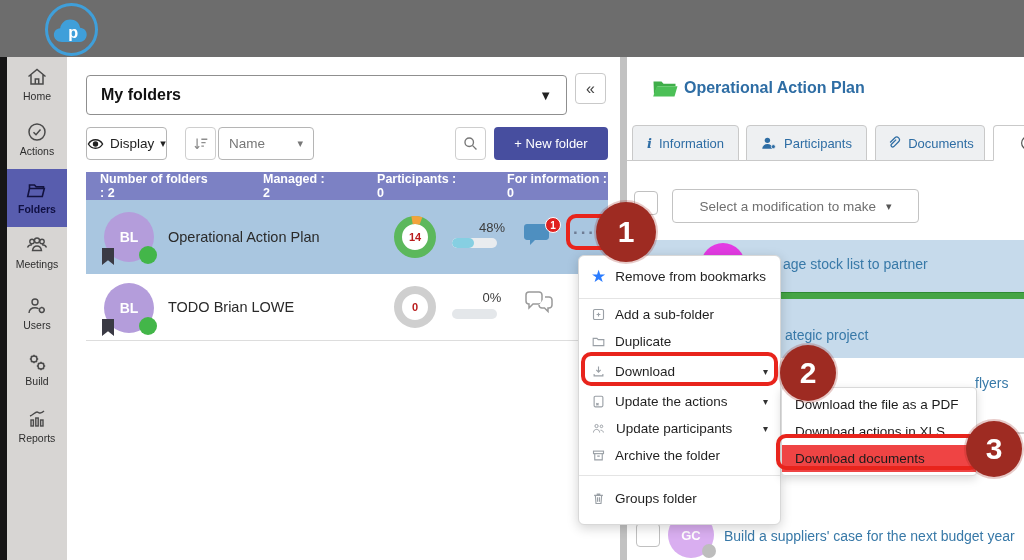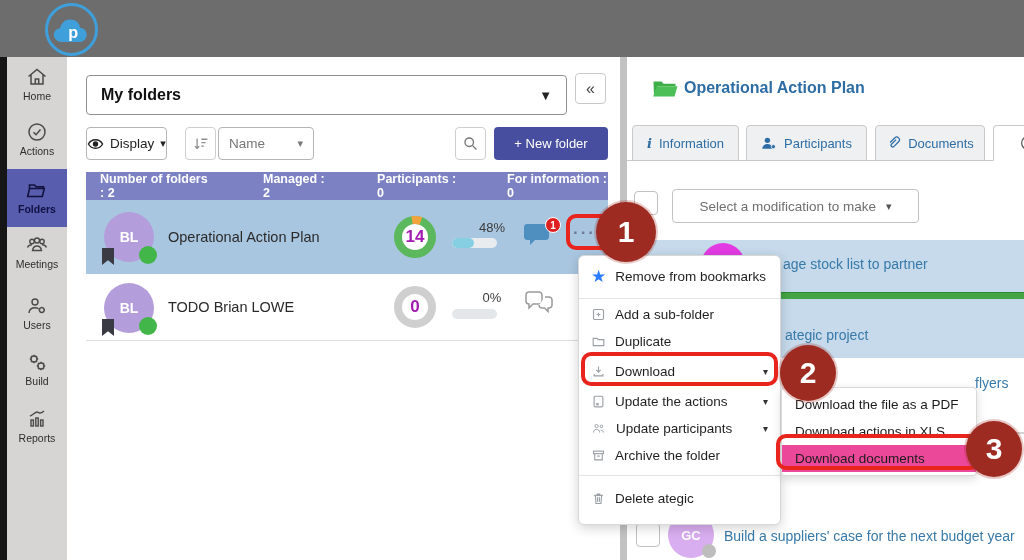--- a/index.html
+++ b/index.html
@@ -39,21 +39,21 @@
   .stats-bar { position:absolute; left:19px; top:115px; width:522px; height:28px; background:#7c81c4; color:#fff; display:flex; align-items:center; gap:48px; padding-left:14px; font-size:12.5px; font-weight:bold; }
 
   .folder-row { position:absolute; left:19px; width:522px; }
   .row-1 { top:143px; height:74px; background:#a9c6e0; }
   .row-2 { top:217px; height:67px; background:#fff; border-bottom:1px solid #ddd; }
   .avatar { position:absolute; width:50px; height:50px; border-radius:50%; background:#b49ddb; color:#fff; display:flex; align-items:center; justify-content:center; font-size:14px; font-weight:bold; }
   .bookmark { position:absolute; left:-2px; bottom:-3px; width:12px; height:17px; background:#3a3a44; clip-path:polygon(0 0,100% 0,100% 100%,50% 72%,0 100%); }
   .presence-dot { position:absolute; right:-3px; bottom:-2px; width:18px; height:18px; border-radius:50%; background:#43b649; }
   .row-title { position:absolute; left:82px; font-size:14.5px; color:#2a2a2a; font-weight:500; }
   .donut-wrap { position:absolute; width:46px; height:46px; }
-  .donut-num { position:absolute; left:0; top:0; width:46px; height:46px; display:flex; align-items:center; justify-content:center; font-size:17px; font-weight:bold; color:#a21caf; }
+  .donut-num { position:absolute; left:0; top:0; width:46px; height:46px; display:flex; align-items:center; justify-content:center; font-size:11px; font-weight:bold; color:#b91c1c; }
   .pct-label { position:absolute; width:44px; text-align:center; font-size:13px; color:#3c3c3c; }
   .pbar { position:absolute; width:45px; height:10px; border-radius:5px; background:#e9ecef; overflow:hidden; }
   .pbar .fill { height:100%; border-radius:5px; background:#86cfe2; }
   .chat-wrap { position:absolute; width:34px; height:30px; }
   .chat-badge { position:absolute; right:-4px; top:-5px; width:16px; height:16px; border-radius:50%; background:#e02020; color:#fff; font-size:10px; font-weight:bold; display:flex; align-items:center; justify-content:center; border:1px solid #fff; }
   .dots { position:absolute; font-size:17px; font-weight:bold; color:#6e7c94; letter-spacing:2px; }
 
   
   .v-scrollbar { left:620px; top:57px; width:7px; height:503px; background:#c2c2c2; z-index:1; }
   .panel-right { left:627px; top:57px; width:397px; height:503px; background:#fff; overflow:hidden; z-index:1; }
@@ -77,21 +77,21 @@
   .ctx-item { display:flex; align-items:center; gap:9px; padding:0 12px; font-size:13.5px; color:#1f1f1f; cursor:pointer; }
   .ctx-item .grow { flex:1; }
   .ctx-caret { font-size:10px; color:#333; }
   .ctx-sep { height:1px; background:#e4e4e4; margin:2px 0; }
   .h38 { height:40px; } .h27 { height:27px; } .h33 { height:33px; }
   .star-glyph { color:#2b7cff; font-size:17px; line-height:1; }
 
   
   .sub-menu { left:781px; top:387px; width:196px; background:#fff; border:1px solid #d9d9d9; border-radius:4px; box-shadow:0 3px 10px rgba(0,0,0,.15); z-index:11; padding:3px 0; }
   .sub-item { height:27px; display:flex; align-items:center; padding:0 13px; font-size:13.5px; color:#1c1c1c; cursor:pointer; }
-  .sub-item.hl { background:#ec4899; }
+  .sub-item.hl { background:#ef4444; }
 
   
   .hl-box { position:absolute; border:4px solid #e8241c; border-radius:10px; z-index:12; }
   .step-circle { position:absolute; background:#9e2b22; border-radius:50%; color:#fff; display:flex; align-items:center; justify-content:center; font-weight:bold; font-size:30px; z-index:13; box-shadow:0 0 0 2px rgba(158,43,34,.25); }
 </style>
 </head>
 <body>
 
 <div id="app">
 
@@ -365,21 +365,21 @@
           <rect x="4" y="5" width="16" height="4"></rect>
           <path d="M6 9v10h12V9M10 13h4"></path>
         </svg>
       <span class="grow">Archive the folder</span>
     </div>
     <div class="ctx-sep" style="margin-top:6px;"></div>
     <div class="ctx-item h38">
       <svg width="15" height="15" viewBox="0 0 24 24" fill="none" stroke="#9aa0a6" stroke-width="1.8">
           <path d="M5 7h14M10 7V5h4v2M7 7l1 13h8l1-13M10.5 10v7M13.5 10v7"></path>
         </svg>
-      <span class="grow">Delete ategic</span>
+      <span class="grow">Groups folder</span>
     </div>
   </div>
 
   <div class="abs sub-menu">
     <div class="sub-item">
       <span>Download the file as a PDF</span>
     </div>
     <div class="sub-item">
       <span>Download actions in XLS</span>
     </div>

